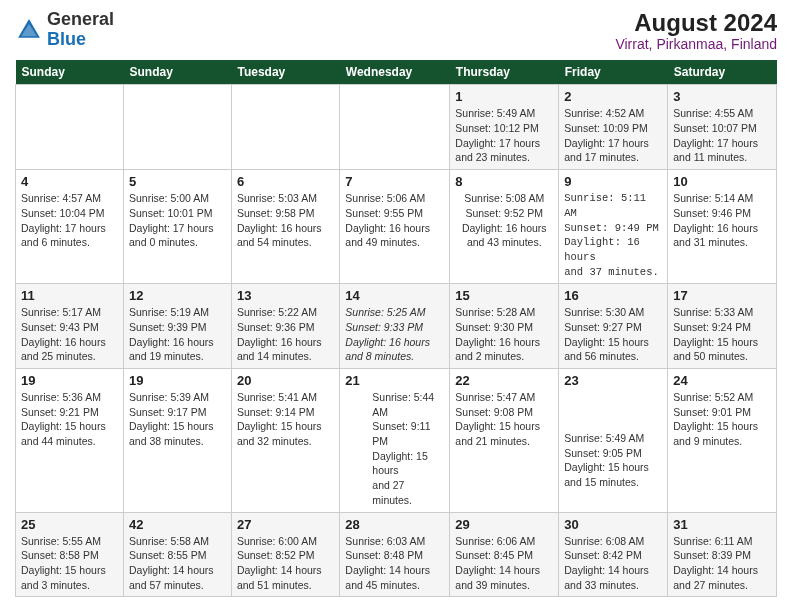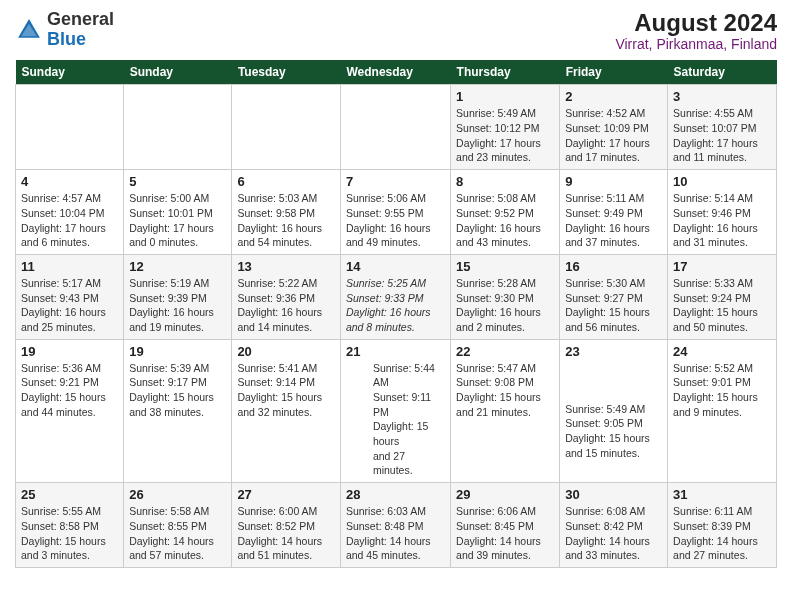--- a/index.html
+++ b/index.html
@@ -169,28 +169,28 @@
         </td>
         <td>
           <span class="day-number">7</span>
           <div class="day-content" style="white-space: pre-line;">Sunrise: 5:06 AM
 Sunset: 9:55 PM
 Daylight: 16 hours
 and 49 minutes.</div>
         </td>
         <td>
           <span class="day-number">8</span>
-          <div class="day-content" style="white-space: pre-line;">Sunrise: 5:08 AM
+          <div class="day-content" style="white-space: pre-line; text-align: center;">Sunrise: 5:08 AM
 Sunset: 9:52 PM
 Daylight: 16 hours
 and 43 minutes.</div>
         </td>
         <td>
           <span class="day-number">9</span>
-          <div class="day-content" style="white-space: pre-line;">Sunrise: 5:11 AM
+          <div class="day-content" style="white-space: pre-line; font-family: Liberation Mono, monospace;">Sunrise: 5:11 AM
 Sunset: 9:49 PM
 Daylight: 16 hours
 and 37 minutes.</div>
         </td>
         <td>
           <span class="day-number">10</span>
           <div class="day-content" style="white-space: pre-line;">Sunrise: 5:14 AM
 Sunset: 9:46 PM
 Daylight: 16 hours
 and 31 minutes.</div>
@@ -300,21 +300,21 @@
       </tr>
       <tr>
         <td>
           <span class="day-number">25</span>
           <div class="day-content" style="white-space: pre-line;">Sunrise: 5:55 AM
 Sunset: 8:58 PM
 Daylight: 15 hours
 and 3 minutes.</div>
         </td>
         <td>
-          <span class="day-number">26</span>
+          <span class="day-number">42</span>
           <div class="day-content" style="white-space: pre-line;">Sunrise: 5:58 AM
 Sunset: 8:55 PM
 Daylight: 14 hours
 and 57 minutes.</div>
         </td>
         <td>
           <span class="day-number">27</span>
           <div class="day-content" style="white-space: pre-line;">Sunrise: 6:00 AM
 Sunset: 8:52 PM
 Daylight: 14 hours

